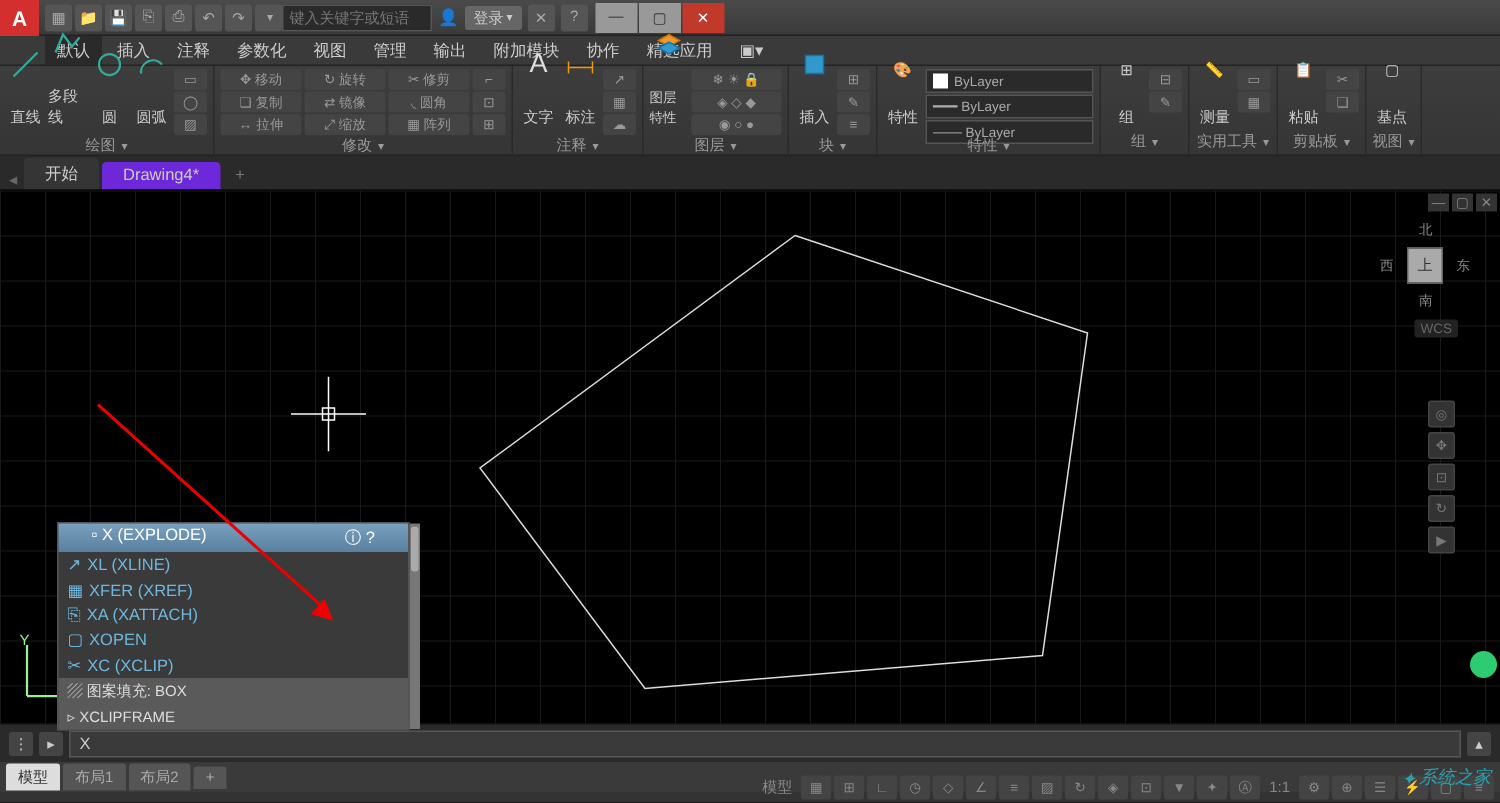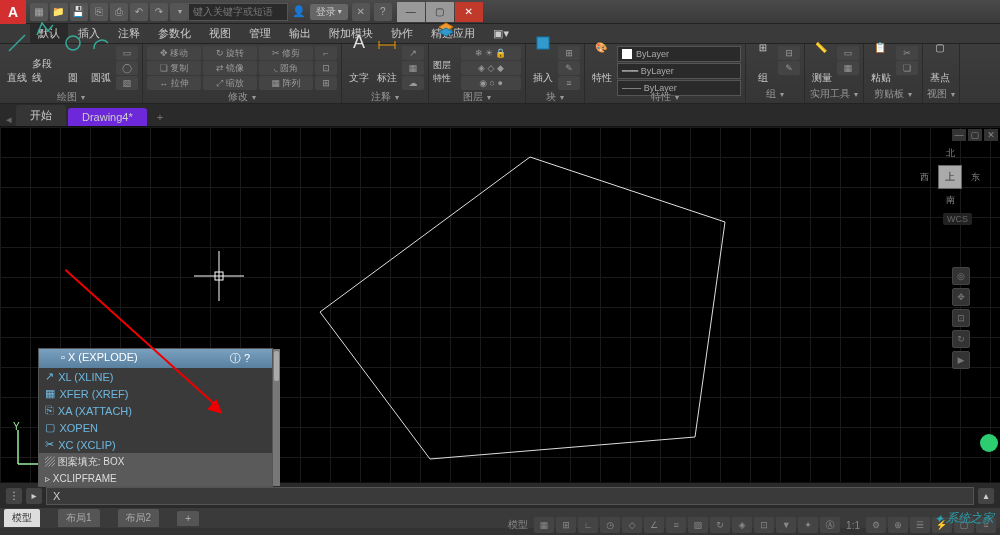--- a/index.html
+++ b/index.html
@@ -25,21 +25,21 @@
 
 
 .ribbon { height: 60px; background: linear-gradient(#3d3d3d,#353535); display: flex; border-bottom: 1px solid #222; }
 .ribbon-panel { border-right: 1px solid #2a2a2a; padding: 2px 4px; display: flex; flex-direction: column; justify-content: space-between; }
 .panel-body { display: flex; gap: 2px; height: 44px; align-items:flex-start; }
 .panel-name { text-align: center; font-size: 10px; color: #999; height: 14px; display:flex; align-items:center; justify-content:center; gap:2px;}
 .rbtn { width: 26px; height: 40px; display: flex; flex-direction: column; align-items: center; justify-content: flex-end; gap: 18px; font-size: 10px; color: #ccc; padding-bottom:1px;}
 .ricon { width: 22px; height: 22px; display:flex; align-items:center; justify-content:center; }
 .sbtn { width: 22px; height: 14px; background:#444; border-radius:2px; font-size:9px; display:flex;align-items:center;justify-content:center; color:#999;}
 .col3 { display:flex; flex-direction:column; gap:1px; }
-.layer-dd { width: 124px; height: 16px; background:#2a2a2a; border:1px solid #555; font-size:9px; display:flex; align-items:center; padding:0 4px; color:#aaa; }
+.layer-dd { width: 112px; height: 16px; background:#2a2a2a; border:1px solid #555; font-size:9px; display:flex; align-items:center; padding:0 4px; color:#aaa; }
 .dd-arrow::after { content:"▾"; font-size:8px; margin-left:2px;}
 
 
 .doc-tabs { height: 22px; background: #2a2a2a; display: flex; align-items: flex-end; padding-left: 6px; }
 .doc-tab { padding: 3px 14px; background: #353535; color: #ccc; font-size: 11px; margin-right: 2px; border-radius: 3px 3px 0 0; }
 .doc-tab.active { background: #6d28d9; }
 .doc-tab.plus { padding: 3px 8px; background:transparent; color:#777;}
 
 
 .canvas-wrap { position: relative; height: 356px; background: #000; overflow:hidden; border-top:1px solid #111;}
@@ -61,21 +61,21 @@
 .ac-sub { background:#5a5a5a; color:#ddd; padding:2px 6px; font-size:10px;}
 .ac-scroll { position:absolute; right:-8px; top:0; bottom:0; width:7px; background:#777;}
 .ac-scroll::before{content:"";position:absolute;top:2px;left:1px;width:5px;height:30px;background:#aaa;border-radius:2px;}
 
 
 .cmdline-wrap { height: 26px; background: #2a2a2a; display:flex; align-items:center; padding:0 6px; gap:4px; border-top:1px solid #111;}
 .cmd-input { flex:1; height:18px; background:#3a3a3a; border:1px solid #555; color:#ccc; font-size:11px; padding:0 6px; display:flex; align-items:center;}
 .cmd-icon { width:16px; height:16px; background:#444; border-radius:2px; font-size:10px; display:flex;align-items:center;justify-content:center;}
 
 
-.bottom-tabs { height: 20px; background: #3a3a3a; display:flex; align-items:center; padding:0 4px; gap:18px;}
+.bottom-tabs { height: 20px; background: #3a3a3a; display:flex; align-items:center; padding:0 4px; gap:2px;}
 .btab { padding:2px 8px; background:#ddd; color:#333; font-size:10px; border-radius:2px 2px 0 0;}
 .btab.inactive { background:#555; color:#aaa;}
 .status-bar { position:absolute; bottom:0; right:0; height:20px; display:flex; align-items:center; gap:2px; padding:0 4px;}
 .status-item { width:20px; height:16px; background:#444; border-radius:2px; font-size:9px; display:flex;align-items:center;justify-content:center; color:#888;}
 .status-lbl { padding:0 4px; color:#888; font-size:10px;}
 
 
 .arrow-line { position:absolute; top:142px; left:66px; width:200px; height:2px; background:#e00; transform-origin:0 0; transform:rotate(42deg); z-index:20;}
 .arrow-head { position:absolute; top:275px; left:210px; width:0; height:0; border-left:7px solid transparent; border-right:7px solid transparent; border-top:14px solid #e00; transform:rotate(-48deg); z-index:20;}
 

